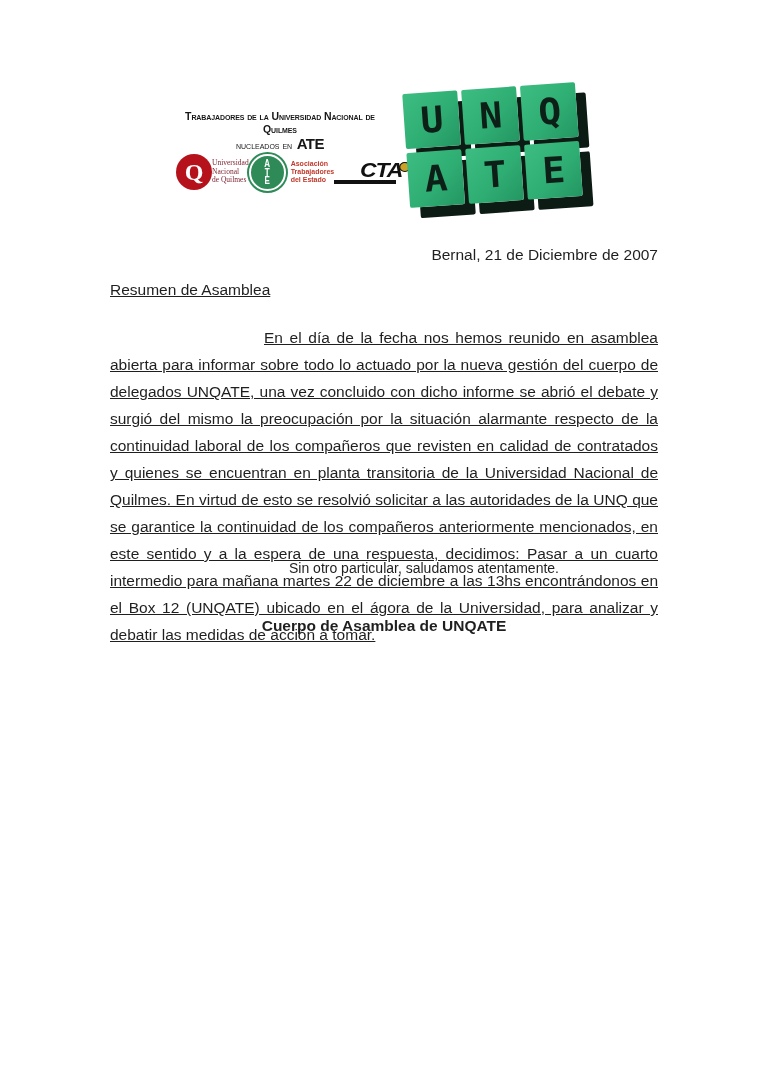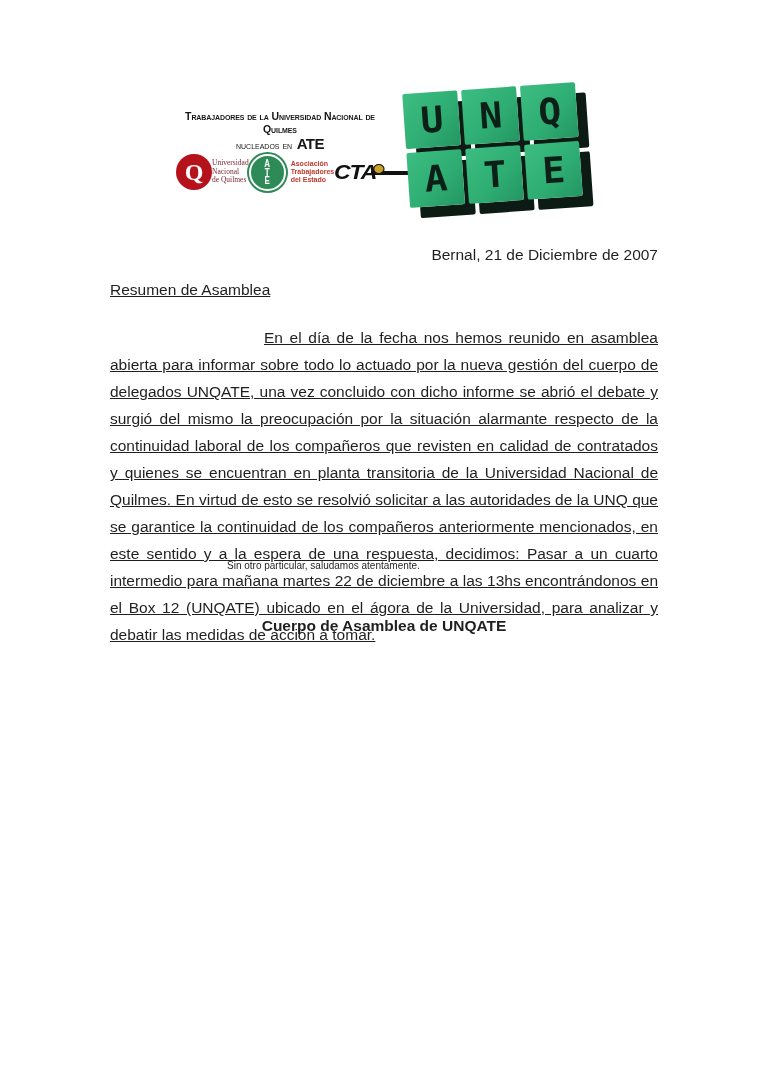--- a/index.html
+++ b/index.html
@@ -57,21 +57,21 @@
     display:flex;align-items:center;justify-content:center;
     font-size:8px;font-weight:700;line-height:7px;
     text-align:center;flex:0 0 auto;
     letter-spacing:0;
   }
   .ate-circle span{display:block;transform:scale(1,1.25);}
   .ate-name{
     margin-left:5px;
     font-size:7px;line-height:8px;color:#c0392b;font-weight:700;
   }
-  .cta-box{display:flex;align-items:center;}
+  .cta-box{display:flex;flex-direction:column;align-items:flex-end;}
   .cta-word{
     position:relative;
     font-size:20px;font-weight:800;font-style:italic;
     color:#111111;letter-spacing:-1px;line-height:18px;
     transform:scale(1.15,1);transform-origin:left;
   }
   .cta-dot{
     position:absolute;right:-7px;top:1px;
     width:8px;height:8px;border-radius:50%;
     background:#c9a227;border:1px solid #111111;
@@ -110,22 +110,22 @@
   .subject{
     position:absolute;left:110px;top:281px;
     font-size:15.5px;text-decoration:underline;text-align:center;
   }
   .body-paragraph{
     position:absolute;left:110px;top:324px;width:548px;
     font-size:15.5px;line-height:27px;
     text-align:justify;text-indent:154px;text-decoration:underline;
   }
   .closing{
-    position:absolute;left:117px;top:560px;width:548px;
-    font-size:10px;text-indent:110px;
+    position:absolute;left:95px;top:560px;width:548px;
+    font-size:14px;text-indent:110px;text-align:center;
   }
   .signature{
     position:absolute;left:110px;top:617px;width:548px;
     font-size:15.5px;font-weight:700;text-align:center;
   }
 </style>
 </head>
 <body>
 
 <div class="page">

